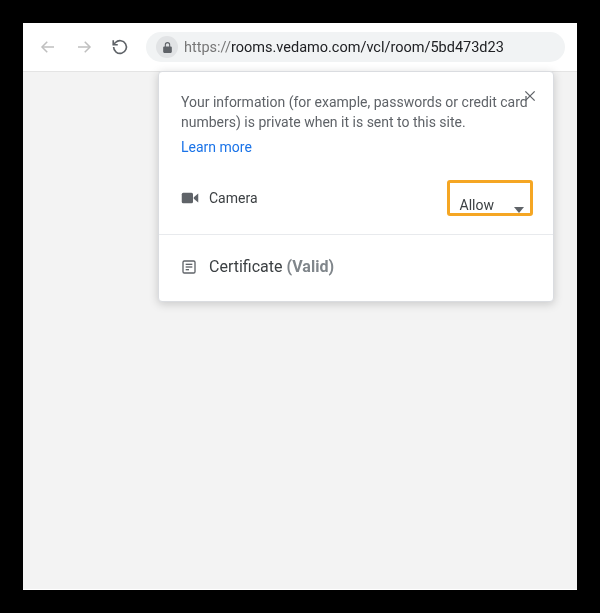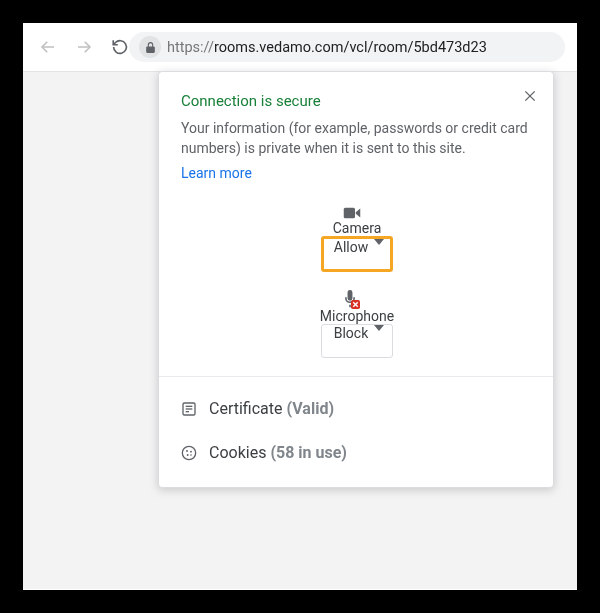--- a/index.html
+++ b/index.html
@@ -1,37 +1,37 @@
 <!DOCTYPE html>
 <html><head>
 <meta charset="utf-8">
 <style>
   html,body{margin:0;padding:0;font-family:"Segoe UI",Roboto,Arial,sans-serif;background:#000;}
   .stage{width:600px;height:613px;background:#000;position:relative;}
   .frame{position:absolute;left:23px;top:23px;width:554px;height:567px;background:#fff;box-shadow:0 4px 18px rgba(0,0,0,.4);}
-  .browser-bar{display:flex;align-items:center;gap:0;padding:9px 12px 9px 16px;border-bottom:1px solid #e4e4e4;}
+  .browser-bar{display:flex;align-items:center;gap:17px;padding:9px 12px 9px 16px;border-bottom:1px solid #e4e4e4;}
   .nav-icons{display:flex;align-items:center;gap:18px;color:#707070;}
   .nav-icons svg{display:block;}
   .nav-icons .dim{color:#bfbfbf;}
   .url-wrap{flex:1;display:flex;align-items:center;background:#f1f3f4;border-radius:16px;height:30px;padding:0 10px 0 10px;overflow:hidden;}
   .lock{width:22px;height:22px;border-radius:50%;background:#e1e3e5;display:flex;align-items:center;justify-content:center;margin-right:6px;color:#5f6368;flex:none;}
   .url{font-size:14.5px;color:#202124;white-space:nowrap;}
   .url .proto{color:#777;}
   .content-area{position:relative;background:#f5f5f5;height:calc(567px - 50px);border-top:0;}
   .content-area::before{content:"";position:absolute;left:0;right:0;top:0;height:100%;background:#f3f3f3;}
   .popup{position:absolute;left:135px;top:-1px;width:396px;background:#fff;border:1px solid #dadce0;border-radius:4px;box-shadow:0 2px 10px rgba(0,0,0,.18);padding:20px 20px 12px 22px;box-sizing:border-box;}
   .popup-title{font-size:15px;color:#188038;margin:0 0 8px 0;}
   .popup-desc{font-size:14px;color:#5f6368;line-height:1.45;margin:0 0 4px 0;}
   .learn{font-size:14px;color:#1a73e8;cursor:pointer;margin-top:8px;}
   .close{position:absolute;right:12px;top:12px;color:#5f6368;cursor:pointer;padding:4px;}
   .perm-list{margin-top:24px;}
-  .perm{display:flex;align-items:center;margin-bottom:18px;flex-direction:column;}
+  .perm{display:flex;align-items:center;margin-bottom:18px;}
   .perm .pi{width:28px;color:#5f6368;flex:none;display:flex;align-items:center;}
   .perm .pl{flex:1;font-size:14px;color:#3c4043;}
-  .perm .sel{display:flex;align-items:flex-start;border:1px solid #dadce0;border-radius:3px;height:32px;padding:0 8px 0 12px;font-size:14px;color:#3c4043;cursor:pointer;gap:6px;background:#fff;}
+  .perm .sel{display:flex;align-items:flex-end;border:1px solid #dadce0;border-radius:3px;height:32px;padding:0 8px 0 12px;font-size:14px;color:#3c4043;cursor:pointer;gap:20px;background:#fff;}
   .perm .sel.hl{border:3px solid #f5a623;padding:0 6px 0 10px;height:30px;}
   .perm .sel svg{color:#5f6368;}
   .divider{height:1px;background:#e8eaed;margin:10px -20px 10px -22px;}
   .info-list .row{display:flex;align-items:center;height:44px;color:#3c4043;font-size:16px;cursor:pointer;}
   .info-list .row .ii{width:28px;color:#5f6368;flex:none;display:flex;align-items:center;}
   .info-list .row .sub{color:#80868b;margin-left:4px;font-weight:bold;}
 </style>
 </head>
 <body>
 
@@ -70,21 +70,20 @@
     </div>
 
     <div class="content-area">
       <div class="popup">
         <span class="close">
           <svg width="14" height="14" viewBox="0 0 24 24" stroke="currentColor" stroke-width="2.2">
               <line x1="4" y1="4" x2="20" y2="20"></line>
               <line x1="20" y1="4" x2="4" y2="20"></line>
             </svg>
         </span>
-        <p class="popup-title">Connection is secure</p>
         <p class="popup-desc">Your information (for example, passwords or credit card numbers) is private when it is sent to this site.</p>
         <span class="learn">Learn more</span>
 
         <div class="perm-list">
 
           <div class="perm">
             <span class="pi">
               <svg width="18" height="14" viewBox="0 0 24 18" fill="currentColor">
                   <rect x="1" y="2" width="15" height="14" rx="2"></rect>
                   <path d="M23 3l-6 5v2l6 5z"></path>
@@ -92,68 +91,36 @@
             </span>
             <span class="pl">Camera</span>
             <span class="sel hl">
               <span>Allow</span>
               <svg width="10" height="6" viewBox="0 0 10 6" fill="currentColor">
                   <path d="M0 0l5 6 5-6z"></path>
                 </svg>
             </span>
           </div>
 
-          <div class="perm">
-            <span class="pi" style="position:relative">
-              <svg width="14" height="18" viewBox="0 0 16 22" fill="currentColor">
-                  <path d="M8 0a3 3 0 0 0-3 3v7a3 3 0 0 0 6 0V3a3 3 0 0 0-3-3zM2 9v1a6 6 0 0 0 12 0V9h-2v1a4 4 0 0 1-8 0V9H2zm5 9h2v3H7z"></path>
-                </svg>
-              <svg width="9" height="9" viewBox="0 0 10 10" style="position:absolute;left:8px;top:10px">
-                  <rect x="0" y="0" width="10" height="10" rx="2" fill="#d93025"></rect>
-                  <line x1="2.5" y1="2.5" x2="7.5" y2="7.5" stroke="#fff" stroke-width="1.6"></line>
-                  <line x1="7.5" y1="2.5" x2="2.5" y2="7.5" stroke="#fff" stroke-width="1.6"></line>
-                </svg>
-            </span>
-            <span class="pl">Microphone</span>
-            <span class="sel">
-              <span>Block</span>
-              <svg width="10" height="6" viewBox="0 0 10 6" fill="currentColor">
-                  <path d="M0 0l5 6 5-6z"></path>
-                </svg>
-            </span>
-          </div>
 
         </div>
 
         <div class="divider"></div>
 
         <div class="info-list">
           <div class="row">
             <span class="ii">
               <svg width="16" height="16" viewBox="0 0 24 24" fill="none" stroke="currentColor" stroke-width="2">
                   <rect x="3" y="3" width="18" height="18" rx="2"></rect>
                   <line x1="7" y1="8" x2="17" y2="8"></line>
                   <line x1="7" y1="12" x2="17" y2="12"></line>
                   <line x1="7" y1="16" x2="12" y2="16"></line>
                 </svg>
             </span>
             <span>Certificate</span>
             <span class="sub">(Valid)</span>
           </div>
-          <div class="row">
-            <span class="ii">
-              <svg width="16" height="16" viewBox="0 0 24 24" fill="currentColor">
-                  <circle cx="12" cy="12" r="10" fill="none" stroke="currentColor" stroke-width="2"></circle>
-                  <circle cx="9" cy="9" r="1.4"></circle>
-                  <circle cx="15" cy="10" r="1.4"></circle>
-                  <circle cx="10" cy="15" r="1.4"></circle>
-                  <circle cx="15" cy="15" r="1.2"></circle>
-                </svg>
-            </span>
-            <span>Cookies</span>
-            <span class="sub">(58 in use)</span>
-          </div>
         </div>
       </div>
     </div>
 
   </div>
 </div>
 
 </body></html>

